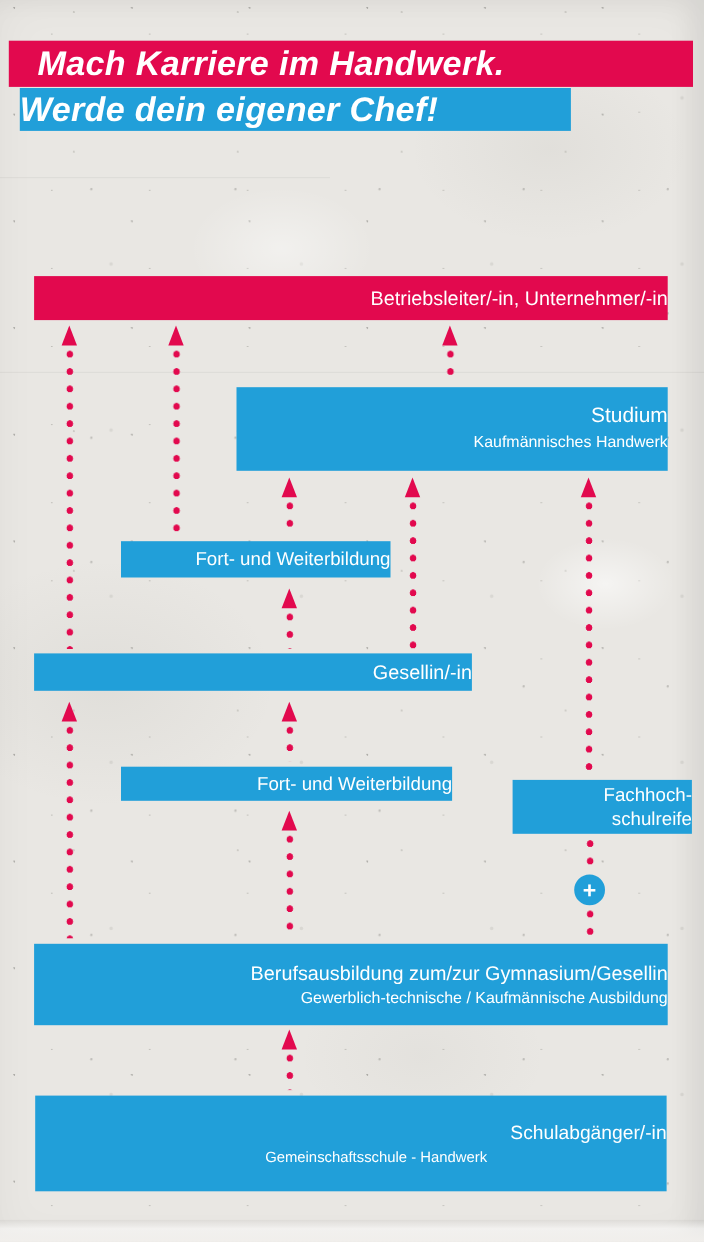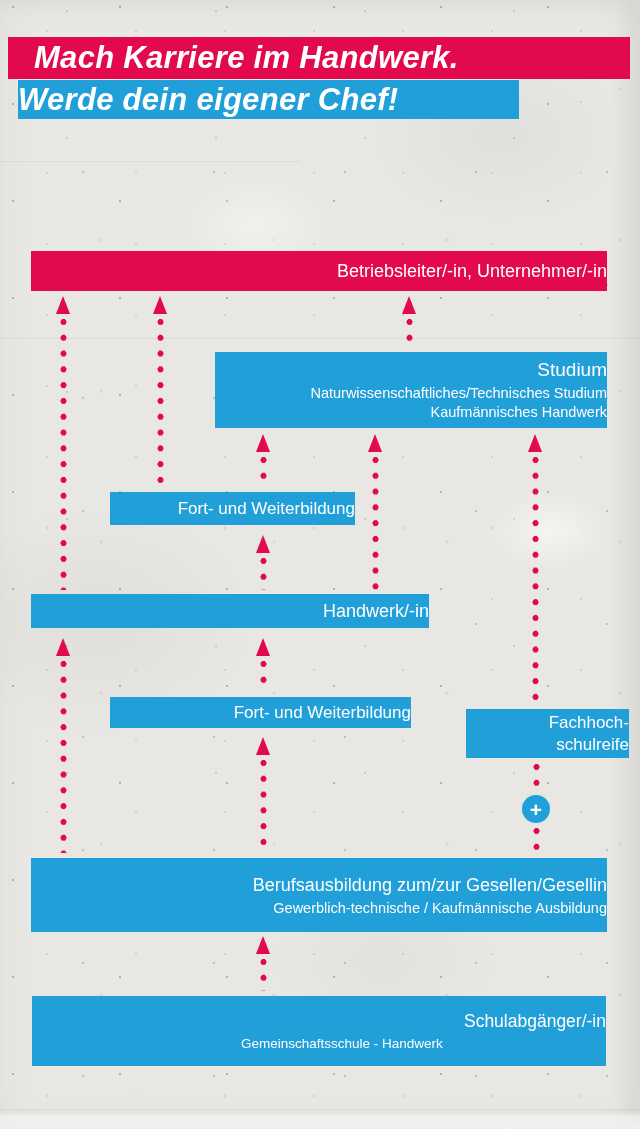--- a/index.html
+++ b/index.html
@@ -58,21 +58,21 @@
   #box-studium{left:215px;top:352px;width:392px;height:76px;}
   #box-studium .box-title{font-size:19px;margin-bottom:3px;}
   #box-studium .box-sub{font-size:14.5px;line-height:19px;}
   #box-fort1{left:110px;top:492px;width:245px;height:33px;font-size:17px;}
   #box-meister{left:31px;top:594px;width:398px;height:34px;font-size:18px;}
   #box-fort2{left:110px;top:697px;width:301px;height:31px;font-size:17px;}
   #box-fhr{left:466px;top:709px;width:163px;height:49px;font-size:17px;line-height:22px;}
   #box-beruf{left:31px;top:858px;width:576px;height:74px;}
   #box-beruf .box-title{font-size:18px;margin-bottom:4px;}
   #box-beruf .box-sub{font-size:14.5px;}
-  #box-schul{left:32px;top:996px;width:574px;height:70px;}
+  #box-schul{left:32px;top:996px;width:574px;height:87px;}
   #box-schul .box-title{font-size:17.5px;margin-bottom:3px;}
   #box-schul .box-sub{font-size:13.5px;line-height:17px;width:92%;}
   #plus-badge{
     position:absolute;left:522px;top:795px;width:28px;height:28px;border-radius:50%;
     background:var(--blue);color:var(--white);z-index:2;
     display:flex;align-items:center;justify-content:center;
     font-size:21px;font-weight:700;line-height:1;
   }
   
   #arrows{position:absolute;inset:0;z-index:1;}
@@ -157,47 +157,46 @@
         <div class="dots"></div>
       </div>
     </div>
 
   <div class="box pinkbg" id="box-betriebsleiter">
     <span class="box-title">Betriebsleiter/-in, Unternehmer/-in</span>
   </div>
 
   <div class="box bluebg" id="box-studium">
     <span class="box-title">Studium</span>
-    <span class="box-sub">Naturwissenschaftliches/Technisches Studium</span>
     <span class="box-sub">Kaufmännisches Handwerk</span>
   </div>
 
   <div class="box bluebg" id="box-fort1">
     <span class="box-title">Fort- und Weiterbildung</span>
   </div>
 
   <div class="box bluebg" id="box-meister">
-    <span class="box-title">Handwerk/-in</span>
+    <span class="box-title">Gesellin/-in</span>
   </div>
 
   <div class="box bluebg" id="box-fort2">
     <span class="box-title">Fort- und Weiterbildung</span>
   </div>
 
   <div class="box bluebg" id="box-fhr">
     <span>Fachhoch-</span>
     <span>schulreife</span>
   </div>
 
   <div id="plus-badge">
     <span>+</span>
   </div>
 
   <div class="box bluebg" id="box-beruf">
-    <span class="box-title">Berufsausbildung zum/zur Gesellen/Gesellin</span>
+    <span class="box-title">Berufsausbildung zum/zur Gymnasium/Gesellin</span>
     <span class="box-sub">Gewerblich-technische / Kaufmännische Ausbildung</span>
   </div>
 
   <div class="box bluebg" id="box-schul">
     <span class="box-title">Schulabgänger/-in</span>
     <span class="box-sub">Gemeinschaftsschule - Handwerk</span>
   </div>
 
   <div class="paper-edge"></div>
 </div>

